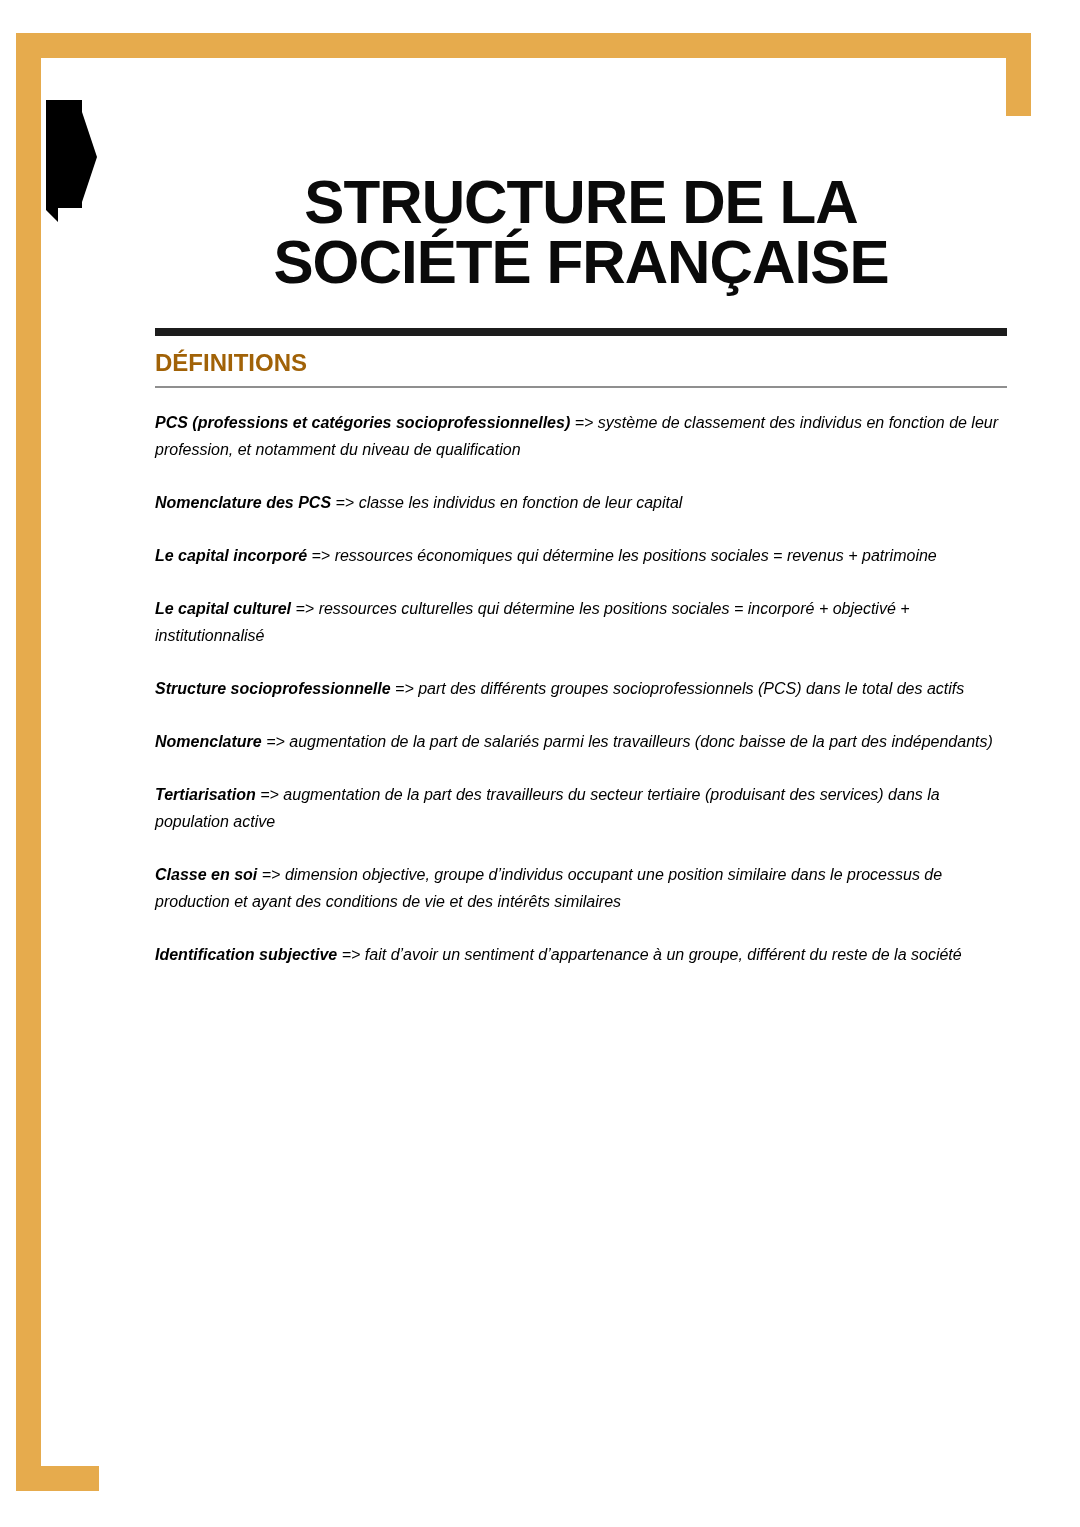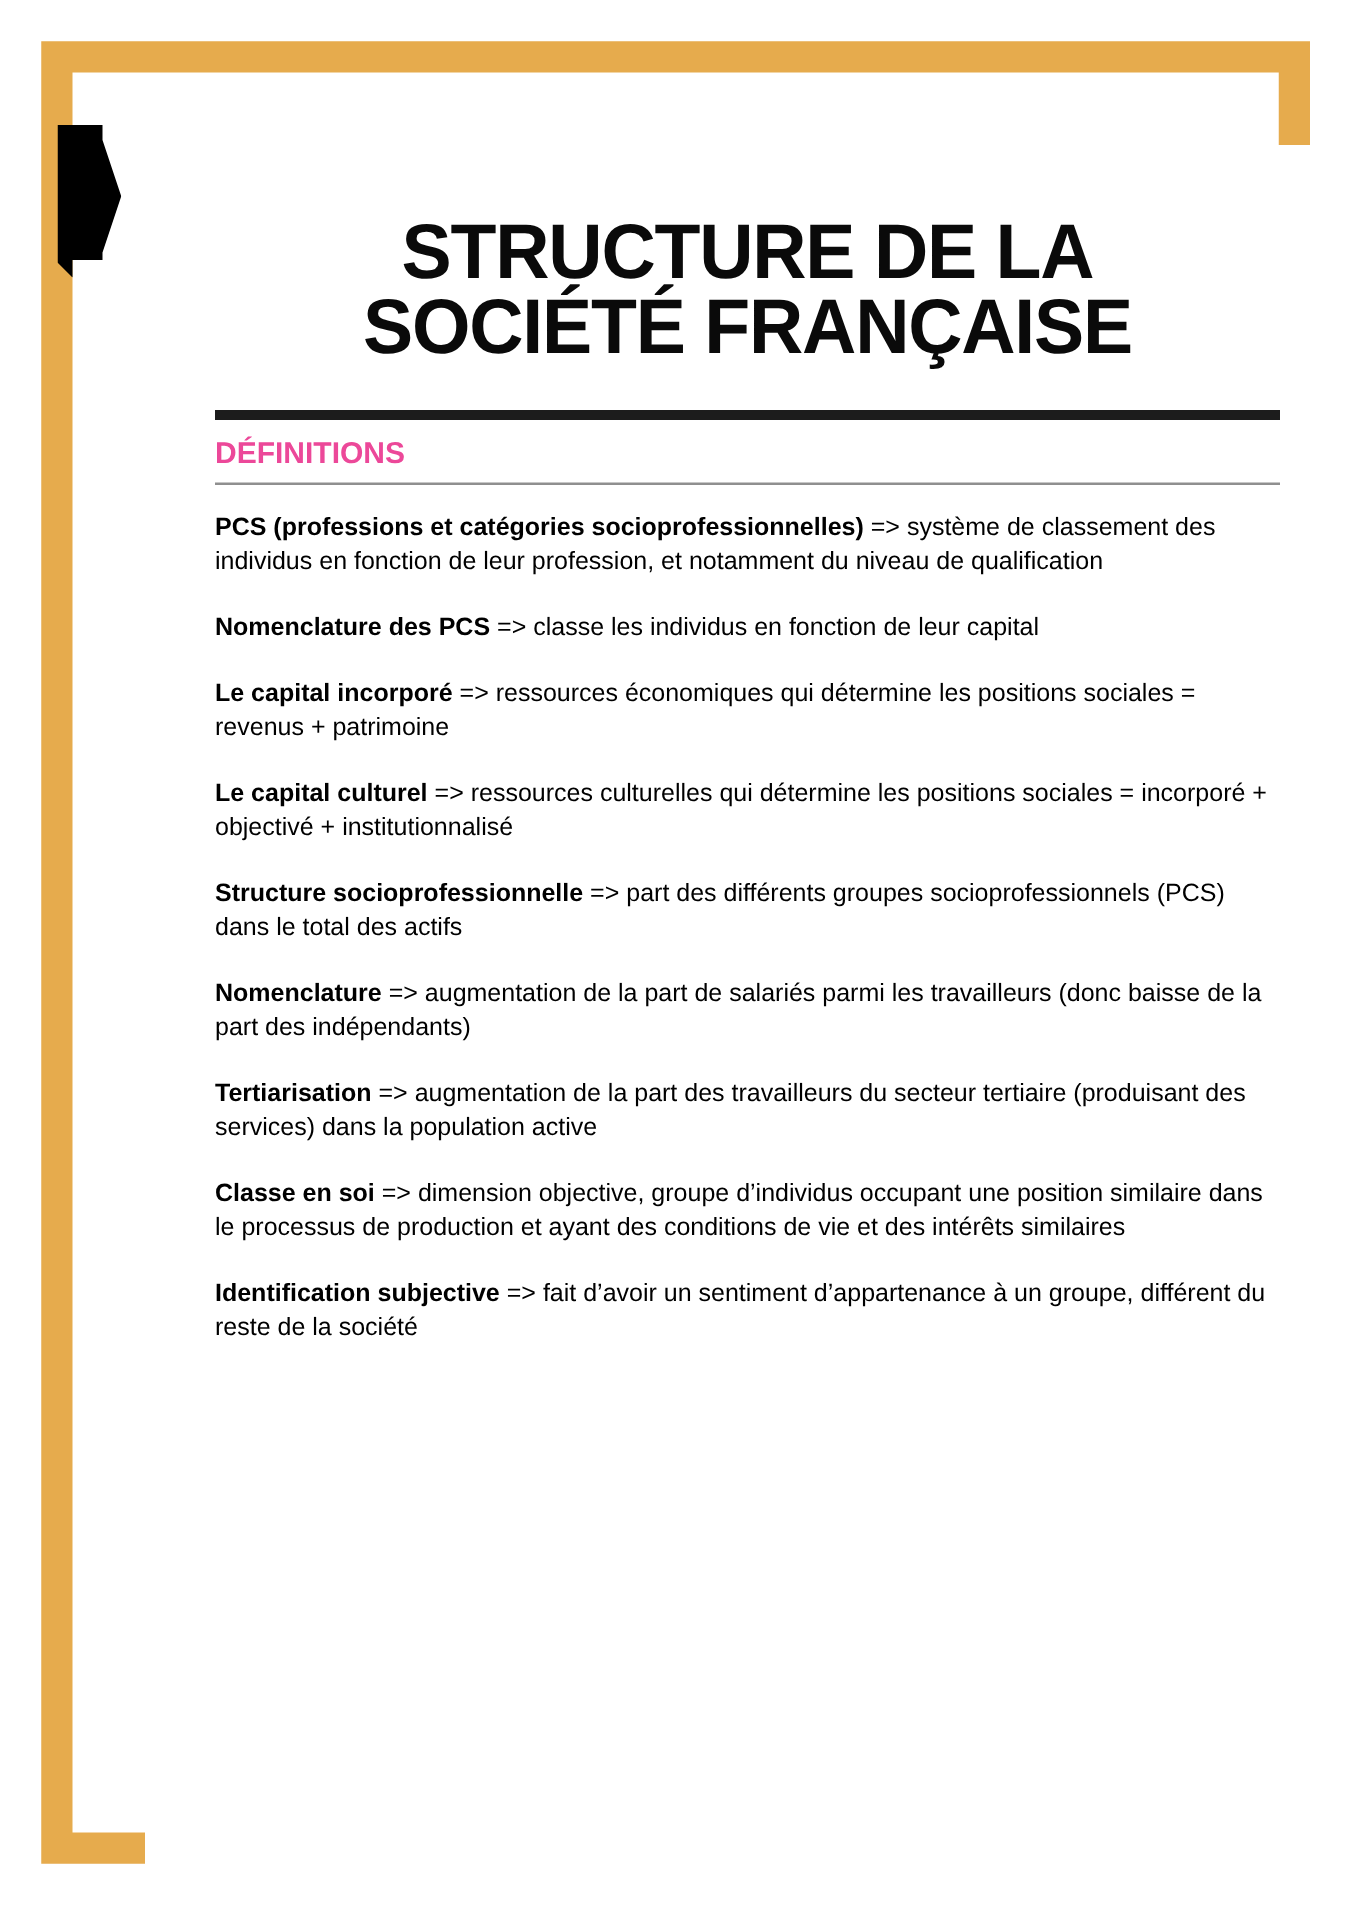--- a/index.html
+++ b/index.html
@@ -17,21 +17,21 @@
   }
   .canvas {
     position: relative;
     width: 1080px;
     height: 1527px;
     background: #ffffff;
     overflow: hidden;
   }
   .frame {
     position: absolute;
-    left: 33px;
+    left: 16px;
     top: 33px;
     width: 1015px;
     height: 1458px;
     border: 25px solid var(--accent);
     background: #ffffff;
   }
   .bookmark {
     position: absolute;
     left: 46px;
     top: 100px;
@@ -59,35 +59,36 @@
   .rule-thick {
     margin-top: 36px;
     height: 8px;
     background: #1c1c1c;
   }
   .section-heading {
     margin: 13px 0 0 0;
     font-size: 24px;
     font-weight: 700;
     letter-spacing: 0px;
-    color: #ec4899;
+    color: #a16207;
   }
   .rule-thin {
     margin-top: 9px;
     height: 2px;
     background: var(--rule-thin);
   }
   .defs {
     margin-top: 21px;
   }
   .def {
     margin: 0 0 26px 0;
-    font-size: 20px;
+    font-size: 16px;
     line-height: 27px;
     color: #000000;
+    font-style: italic;
   }
   .def .term {
     font-weight: 700;
   }
   .def .arrow {
     font-weight: 400;
   }
 </style>
 </head>
 <body>

